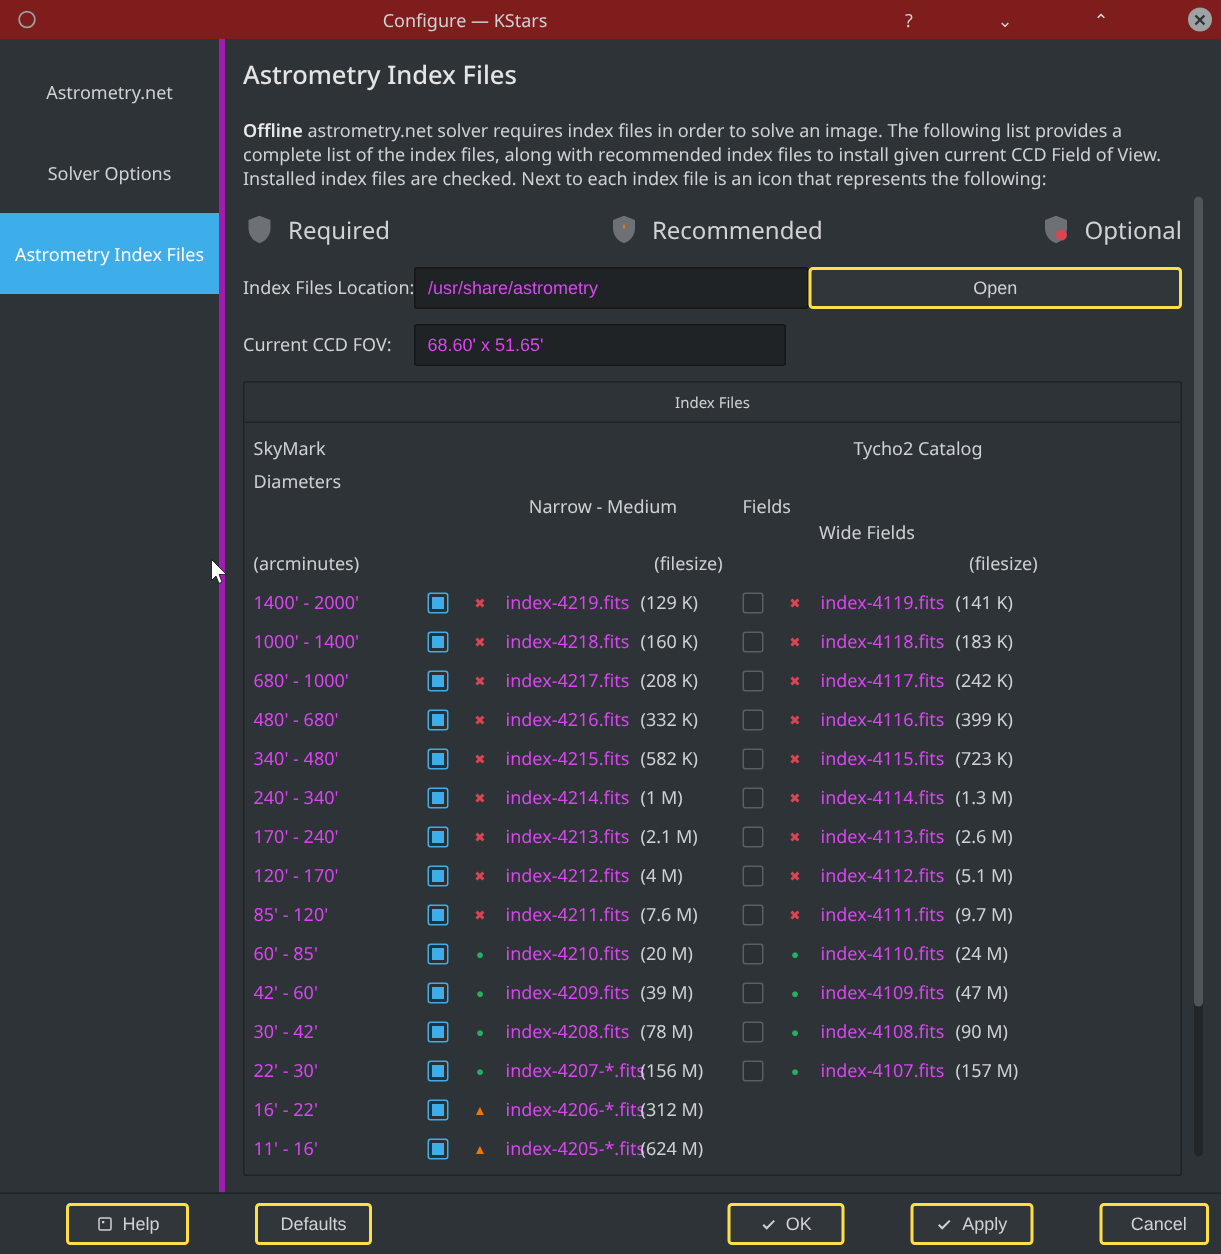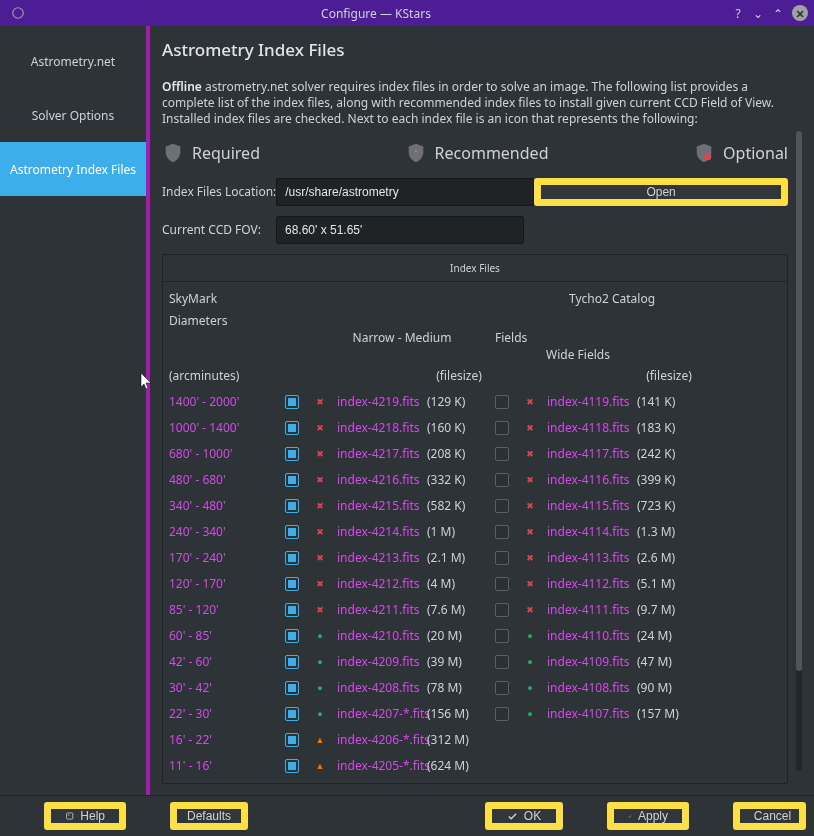--- a/index.html
+++ b/index.html
@@ -9,24 +9,25 @@
   font-family: "Noto Sans", "Segoe UI", sans-serif;
   font-size: 13px;
   width: 814px;
   height: 836px;
   overflow: hidden;
   display: flex;
   flex-direction: column;
 }
 .titlebar {
   height: 26px;
-  background: #4c1d95;
+  background: #7f1d1d;
   display: flex;
   align-items: center;
   padding: 0 6px;
+  gap: 44px;
 }
 .titlebar .title {
   flex: 1;
   text-align: center;
   font-size: 12px;
   color: #cfd2d4;
 }
 .titlebar .tb-icon {
   width: 16px; height: 16px;
   display: flex; align-items: center; justify-content: center;
@@ -129,29 +130,29 @@
 .form-row {
   display: flex;
   align-items: center;
   margin-bottom: 10px;
   padding-right: 14px;
 }
 .form-label { font-size: 12px; min-width: 114px; }
 input.text {
   background: #1f2326;
   border: 1px solid #15181a;
-  color: #e5e5e5;
+  color: #d946ef;
   height: 28px;
   padding: 0 8px;
   font-size: 12px;
   border-radius: 2px;
 }
 .btn {
   background: #31363b;
-  border: 7px solid #fde047;
+  border: 2px solid #fde047;
   color: #d0d2d4;
   height: 28px;
   font-size: 12px;
   border-radius: 3px;
   cursor: pointer;
   display: flex; align-items: center; justify-content: center;
   gap: 6px;
 }
 .panel {
   border: 1px solid #1f2326;

